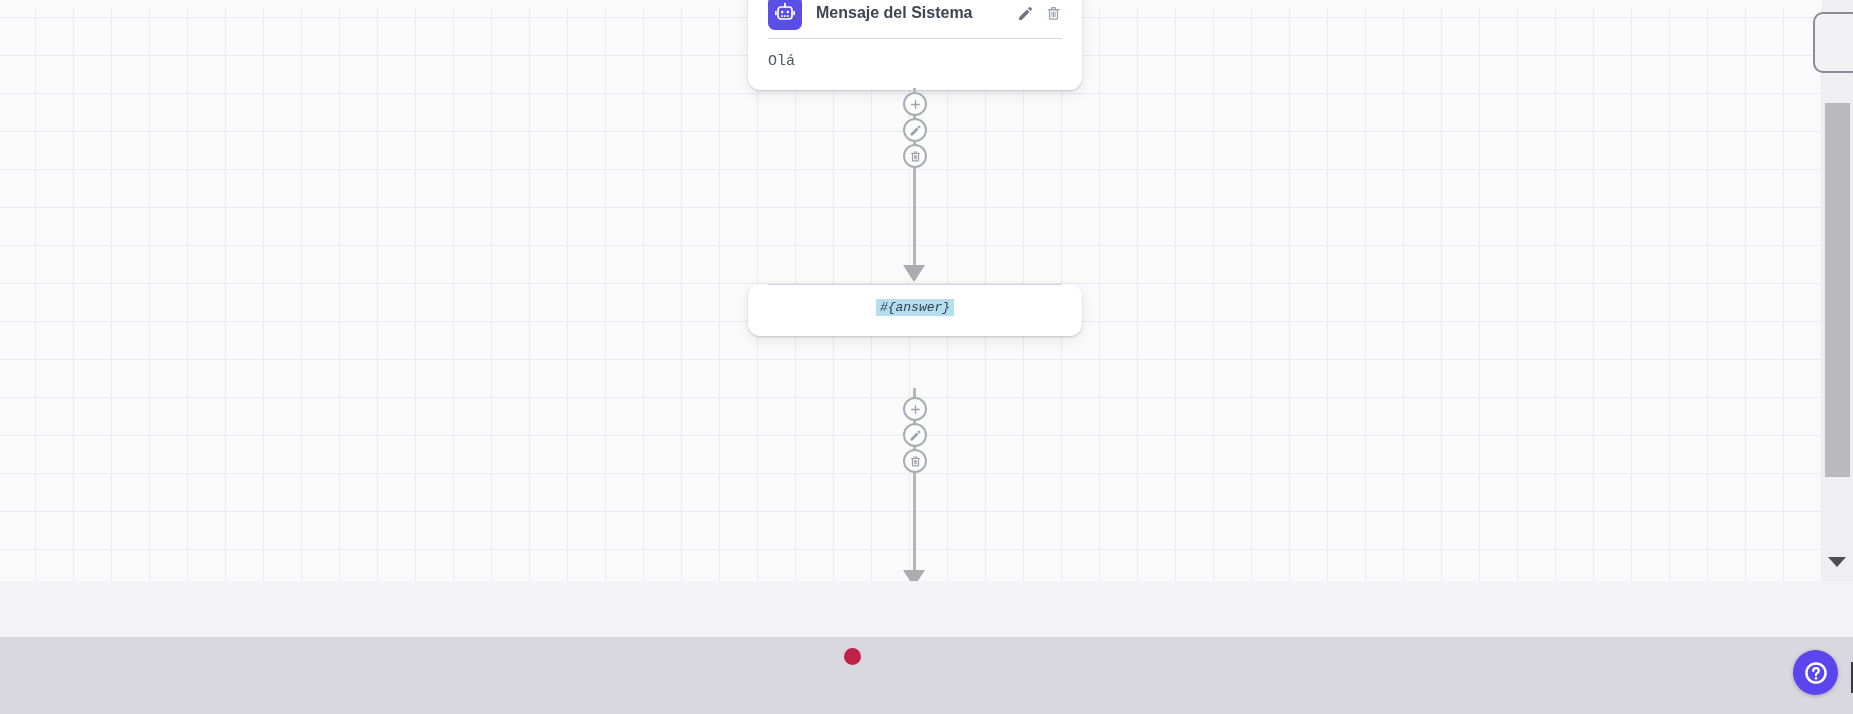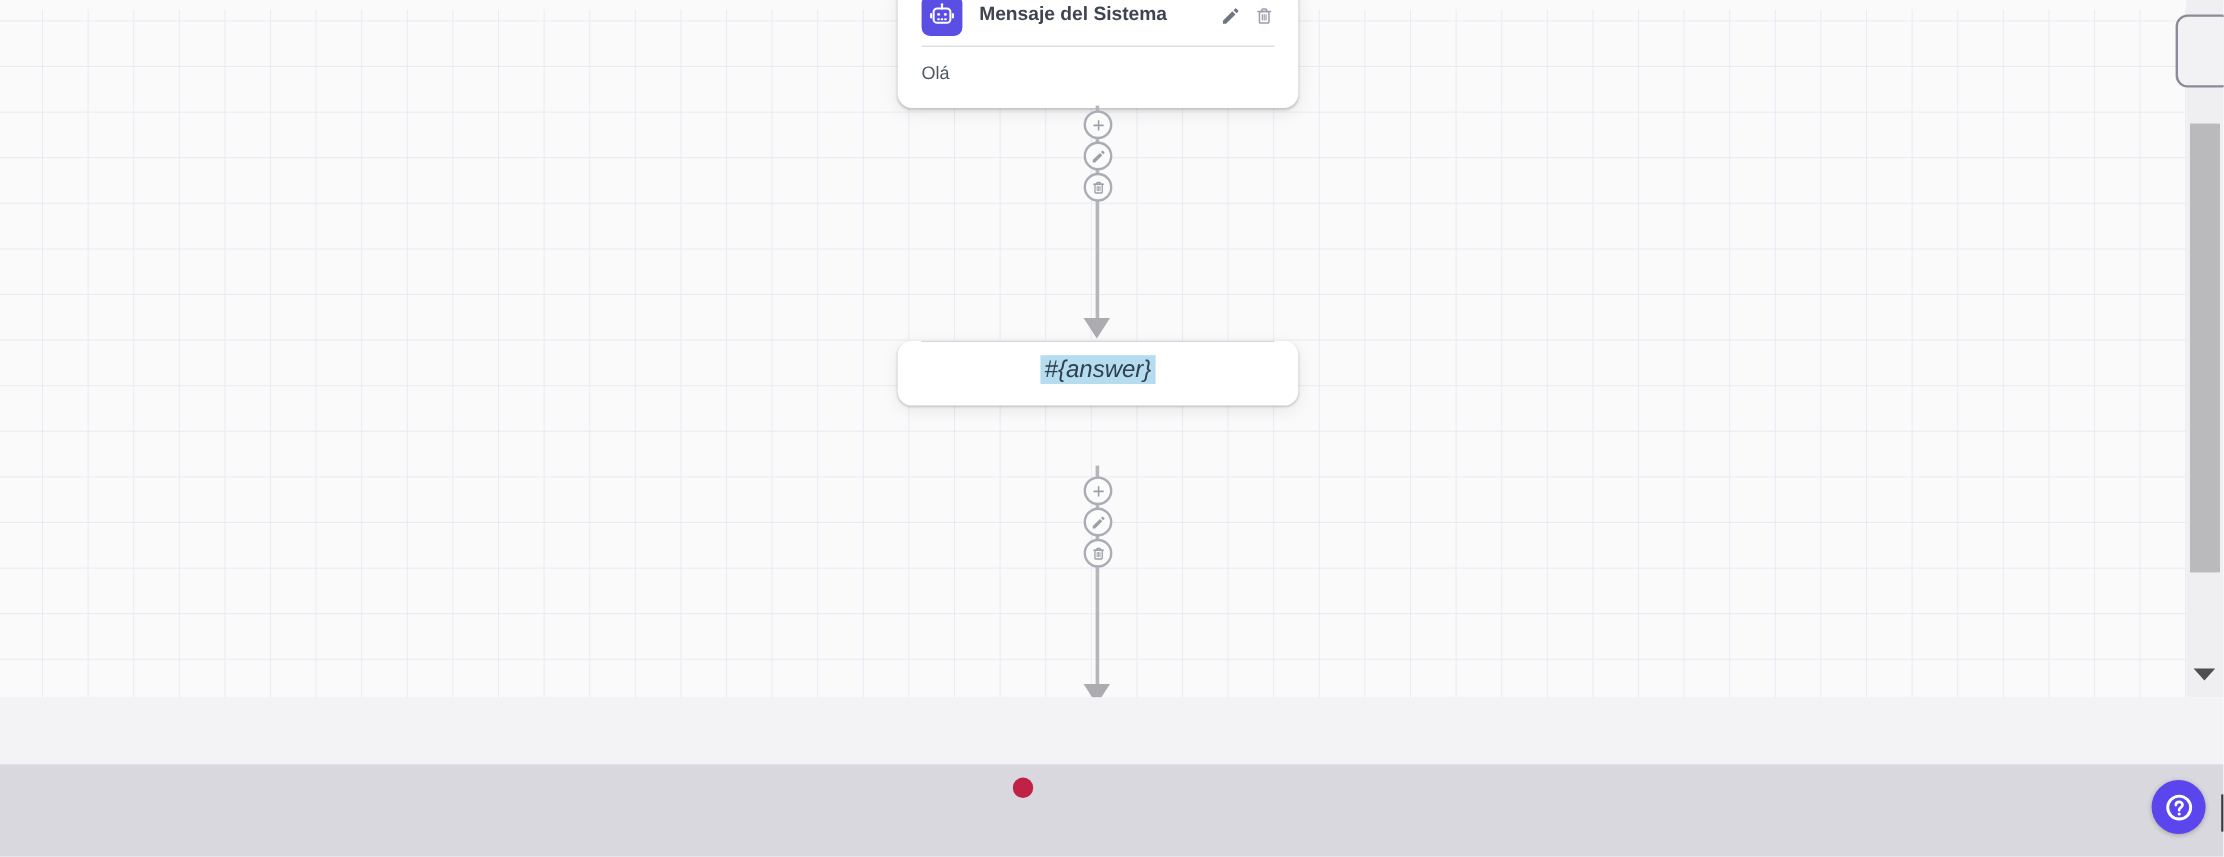--- a/index.html
+++ b/index.html
@@ -28,24 +28,24 @@
   .node-icon {
     width:34px; height:34px; border-radius:7px; flex:0 0 auto;
     display:flex; align-items:center; justify-content:center;
   }
   .node-icon.system { background:#5b4ee4; }
   .node-icon.user   { background:#29b6e9; }
   .node-title { flex:1; font-size:16px; font-weight:bold; color:#3e4551; }
   .node-actions { display:flex; align-items:center; gap:11px; }
   .node-actions svg { display:block; cursor:pointer; }
   .node-divider { height:1px; background:#d7d7db; margin:0 20px; }
-  .node-content { padding:14px 20px 19px 20px; font-size:15px; color:#4f5762; line-height:18px; }
+  .node-content { padding:14px 20px 19px 20px; font-size:15px; color:#4f5762; line-height:18px;font-family:Liberation Mono, monospace; }
   .node-content.centered { text-align:center; }
   .hl {
-    background:#b5ddef; color:#30404c; font-style:italic; font-size:20px;
+    background:#b5ddef; color:#30404c; font-style:italic; font-size:13px;
     padding:1px 4px;
   }
   
   .vline { position:absolute; left:913px; width:3px; background:#b6b6ba; }
   .arrowhead {
     position:absolute; left:903px; width:0; height:0;
     border-left:11px solid transparent; border-right:11px solid transparent;
     border-top:17px solid #acacb0;
   }
   .conn-circle {

